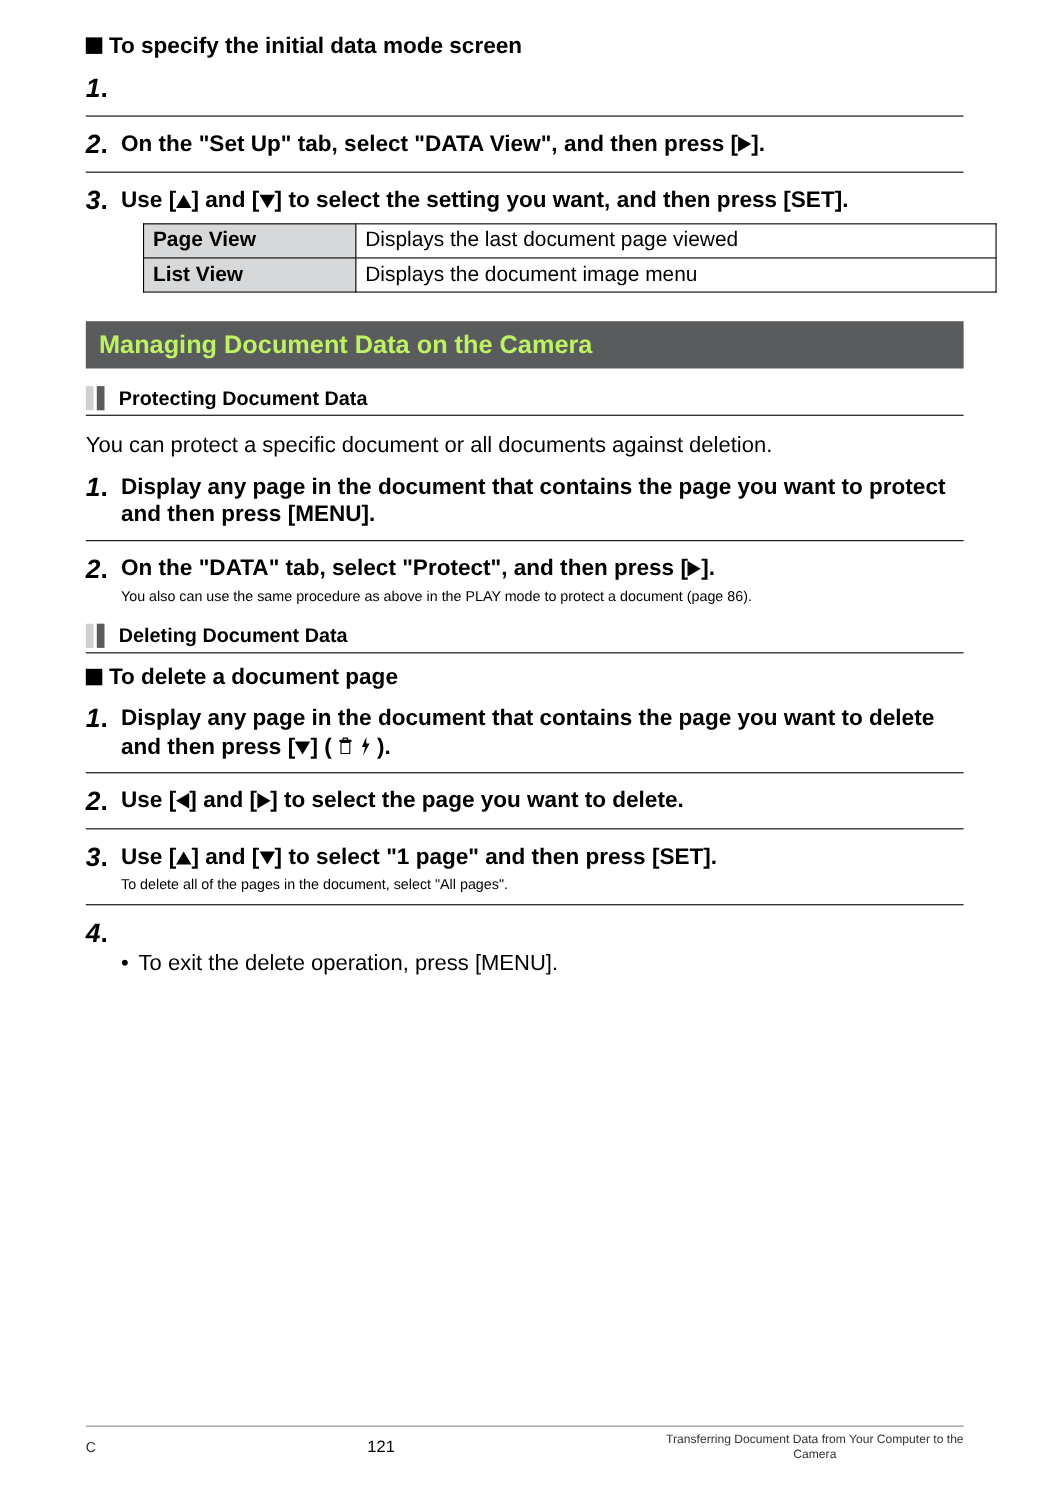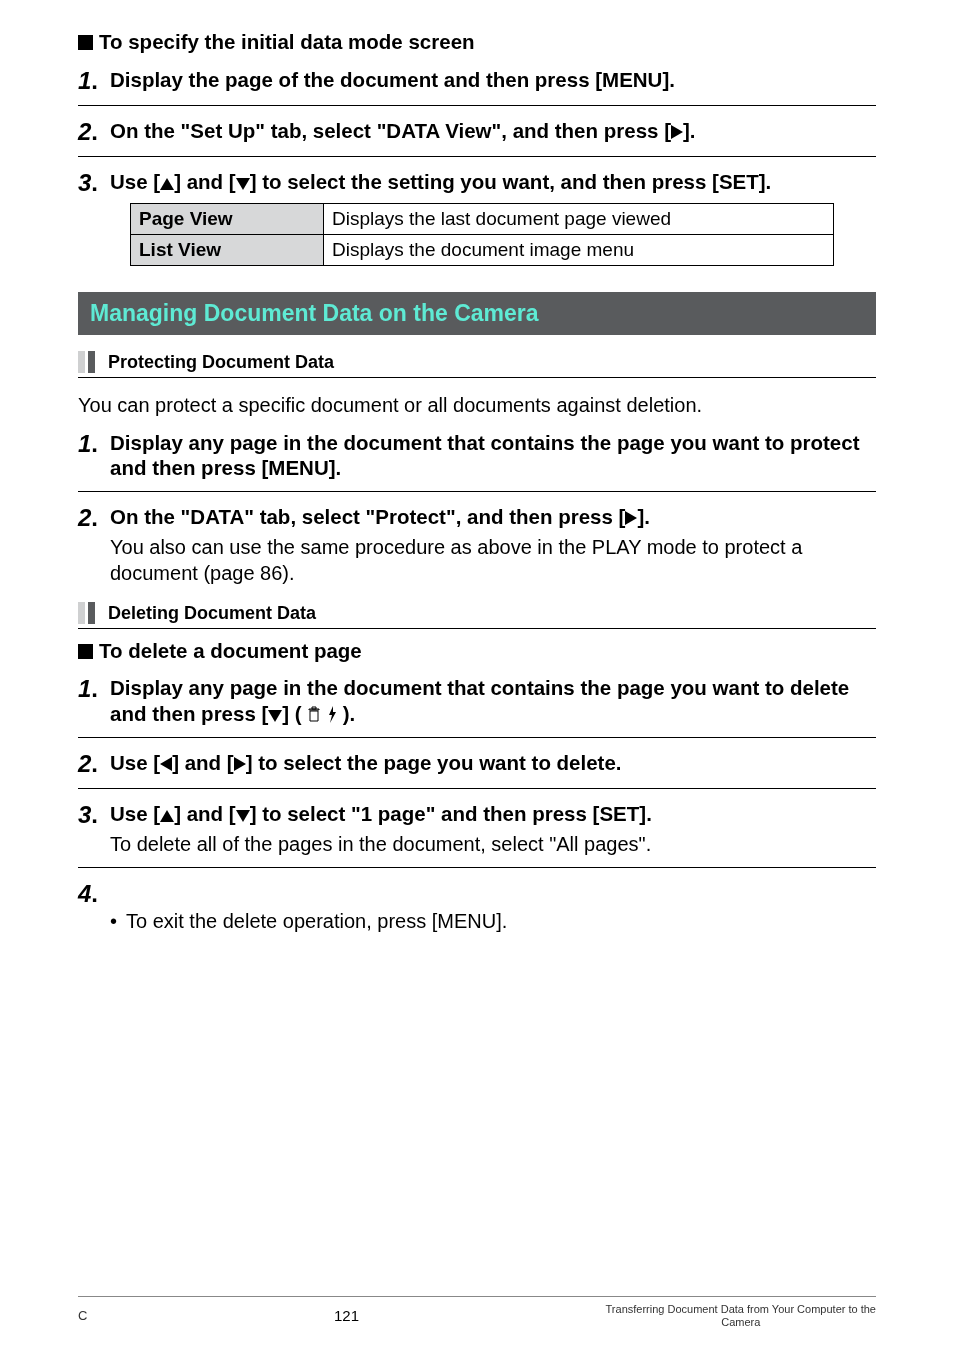--- a/index.html
+++ b/index.html
@@ -43,51 +43,51 @@
 .step-dot {
   font-style: normal;
 }
 .step-text {
   font-size: 20.5px;
   font-weight: bold;
   line-height: 1.25;
   flex: 1;
 }
 .step-body {
-  font-size: 20px;
+  font-size: 13px;
   font-weight: normal;
   line-height: 1.3;
   margin-left: 32px;
   margin-top: 2px;
 }
 hr.step-sep {
   border: none;
   border-top: 1px solid #000;
   margin: 10px 0 2px 0;
 }
 .table {
   border-collapse: collapse;
   margin: 6px 0 0 52px;
-  width: 704px;
+  width: 776px;
 }
 .table td, .table th {
   border: 1px solid #000;
   padding: 4px 8px;
   font-size: 19px;
   text-align: left;
   vertical-align: middle;
 }
 .table .hcell {
   background: #d7d8d9;
   font-weight: bold;
   width: 176px;
 }
 .band {
   background: #595b5d;
-  color: #5eead4;
+  color: #bef264;
   font-size: 23px;
   font-weight: bold;
   padding: 8px 12px;
   margin-top: 26px;
 }
 .subhead {
   display: flex;
   align-items: stretch;
   border-bottom: 1px solid #000;
   margin-top: 16px;
@@ -189,21 +189,20 @@
 <body>
 
 <div class="page">
 
   <div class="sec-label">
     <span class="sec-square"></span><span>To specify the initial data mode screen</span>
   </div>
 
   <div class="step-row">
     <div class="step-num"><i>1</i><span class="step-dot">.</span></div>
-    <div class="step-text">Display the page of the document and then press [MENU].</div>
   </div>
 
   <hr class="step-sep">
 
   <div class="step-row">
     <div class="step-num"><i>2</i><span class="step-dot">.</span></div>
     <div class="step-text">
       <span>On the "Set Up" tab, select "DATA View", and then press [</span><span class="tri tri-right"></span><span>].</span>
     </div>
   </div>

